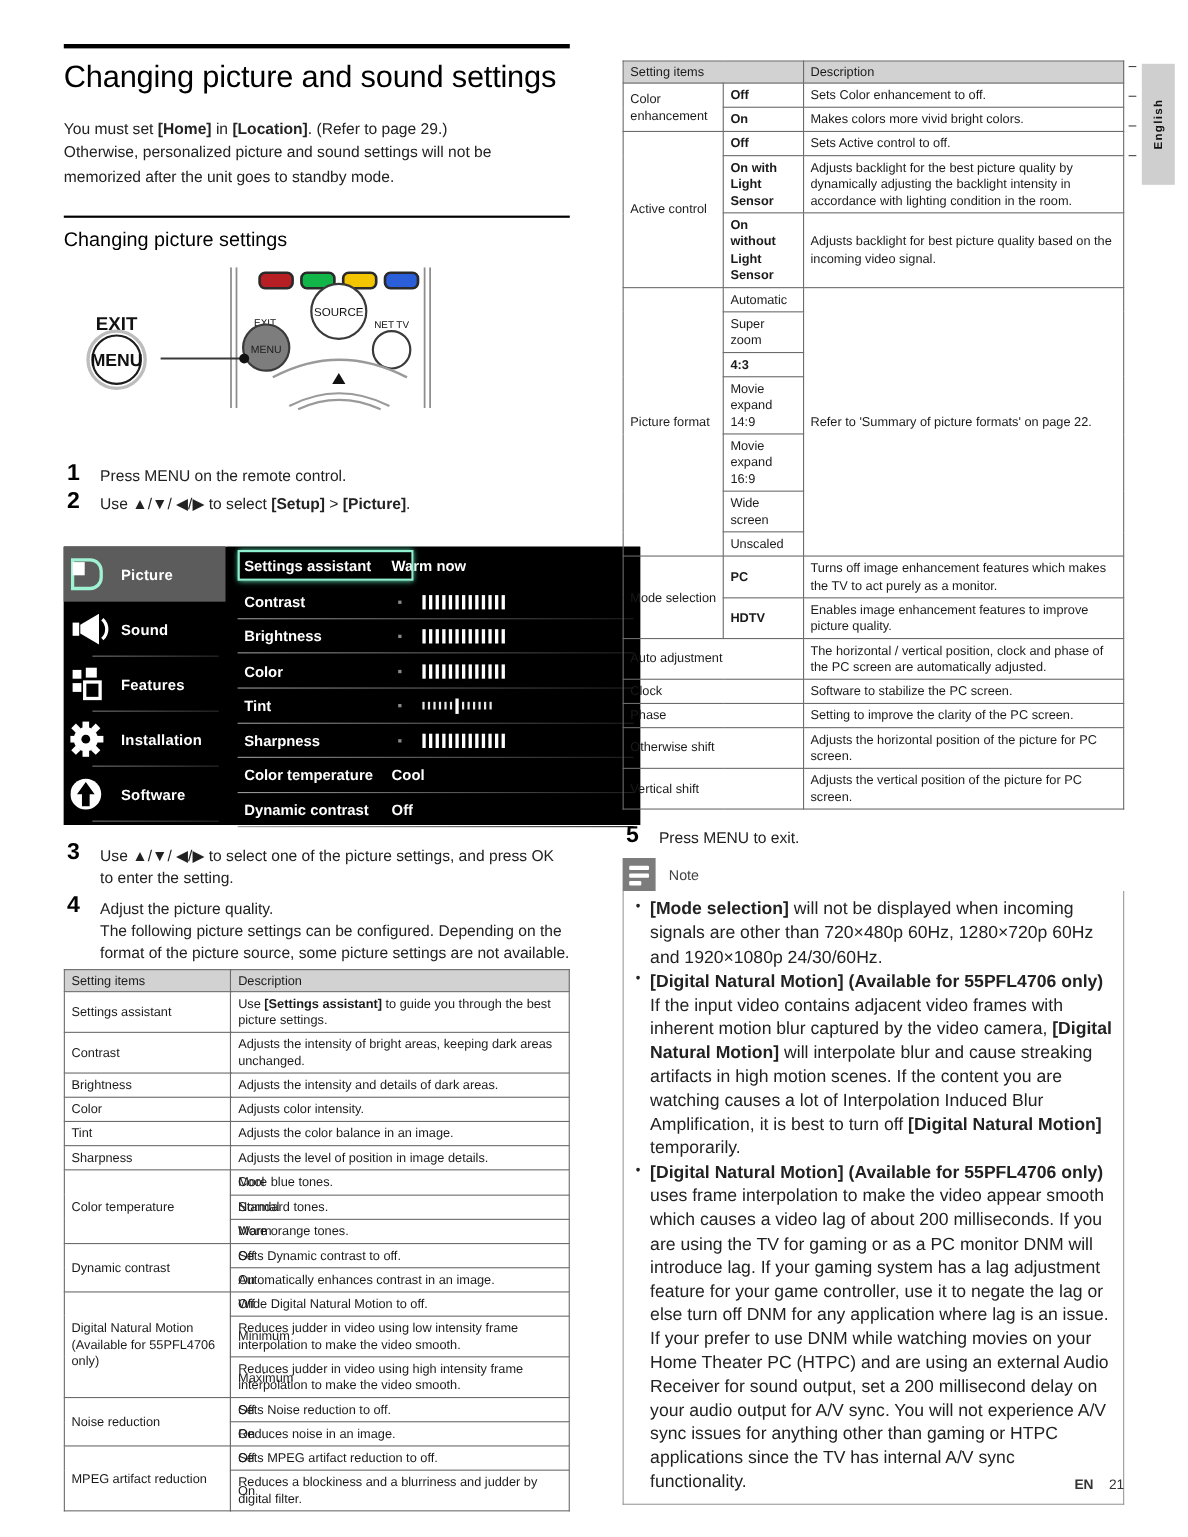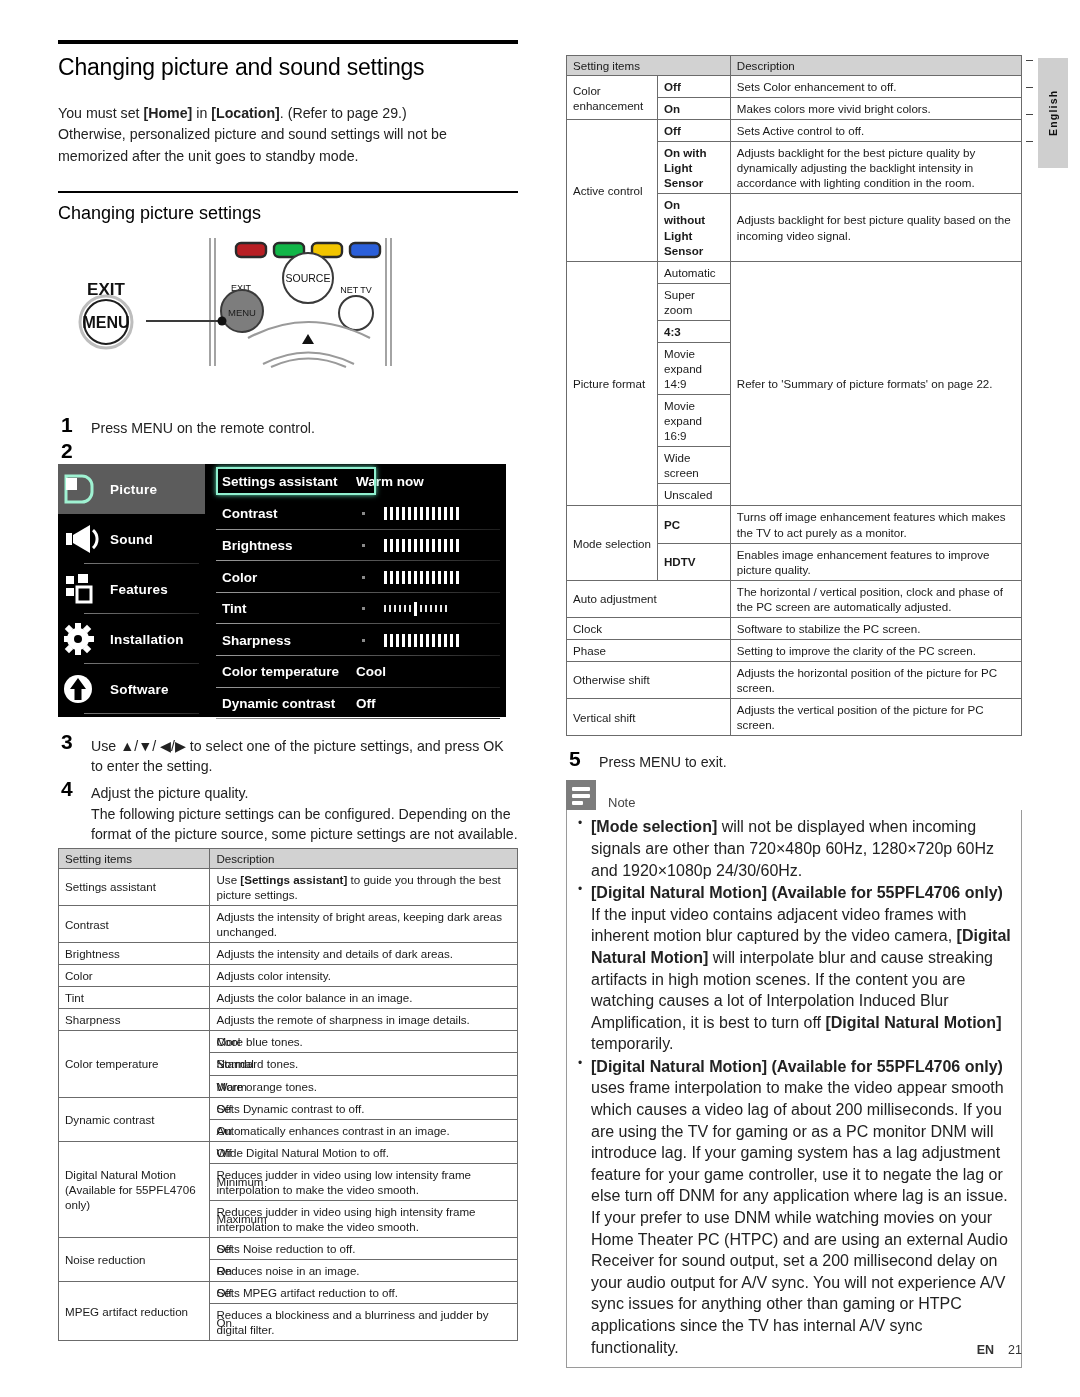--- a/index.html
+++ b/index.html
@@ -31,21 +31,21 @@
     text-align:center;
     width:30px;height:110px;
     line-height:30px;
   }
   .tab-ticks{position:absolute;left:1026px;top:60px;width:7px;height:112px;}
   .tab-ticks i{display:block;width:7px;height:1px;background:#444;margin-bottom:26px;}
 
   
   .rule-thick{height:4px;background:#000;width:460px;margin:0 0 10px 0;}
   h1.title{
-    font-size:23px;font-weight:normal;margin:0 0 22px 0;
+    font-size:28px;font-weight:normal;margin:0 0 22px 0;
     letter-spacing:-0.2px;color:#000;
   }
   .intro{font-size:14.2px;line-height:1.5;margin:0 0 24px 0;color:#222;}
   .intro b{font-weight:bold;}
   .rule-thin{height:2px;background:#000;width:460px;margin:0 0 10px 0;}
   h2.sub{font-size:18px;font-weight:normal;margin:0 0 14px 0;color:#000;}
 
   
   .remote{position:relative;width:460px;height:170px;margin:0 0 6px 0;}
   .remote svg{position:absolute;left:0;top:0;}
@@ -56,21 +56,21 @@
   .step .num{
     width:30px;flex:0 0 30px;
     font-size:21px;font-weight:bold;line-height:1.05;
     color:#000;text-align:left;padding-left:3px;
   }
   .step .txt{font-size:14.2px;line-height:1.42;color:#222;padding-top:4px;}
   .step .txt b{font-weight:bold;}
   .step.tight .txt{padding-top:5px;}
 
   
-  .osd{position:relative;width:448px;height:253px;background:#000;margin:2px 0 14px 0;}
+  .osd{position:relative;width:524px;height:253px;background:#000;margin:28px 0 14px 0;}
   .osd-left{position:absolute;left:0;top:0;width:147px;height:253px;background:#000;}
   .osd-item{position:relative;height:50px;display:flex;align-items:center;}
   .osd-item .lbl{
     color:#fff;font-size:13.5px;font-weight:bold;margin-left:52px;letter-spacing:0.2px;
   }
   .osd-item.active{background:#5c5c5c;}
   .osd-sep{position:absolute;left:26px;right:6px;bottom:0;height:1px;
     background:linear-gradient(to right,#777,#2a2a2a);}
   .osd-ic{position:absolute;left:6px;top:50%;transform:translateY(-50%);width:40px;height:34px;}
   .osd-right{position:absolute;left:148px;top:0;right:0;height:253px;background:#000;}
@@ -98,21 +98,21 @@
     padding:3px 6px;border:1px solid #6b6b6b;font-size:11.6px;
   }
   table.tbl td{
     padding:3px 6px;border:1px solid #6b6b6b;vertical-align:middle;
     line-height:1.3;
   }
   table.tbl td.b{font-weight:bold;}
   .tbl-wrap{margin-top:4px;}
 
   
-  .note-head{display:flex;align-items:flex-end;height:30px;}
+  .note-head{display:flex;align-items:center;height:30px;}
   .note-icon{
     width:30px;height:30px;background:#7c7c7c;position:relative;flex:0 0 30px;
   }
   .note-icon i{position:absolute;background:#fff;left:6px;border-radius:1px;}
   .note-icon i.l1{top:7px;width:18px;height:4px;}
   .note-icon i.l2{top:14px;width:18px;height:4px;}
   .note-icon i.l3{top:21px;width:11px;height:4px;}
   .note-title{font-size:13px;color:#444;margin-left:12px;}
   .note-body{
     border:1px solid #9a9a9a;border-top:none;padding:6px 8px 8px 8px;
@@ -203,20 +203,23 @@
       </svg>
     </div>
 
     <ul class="steps">
       <li class="step">
         <div class="num">1</div>
         <div class="txt">Press MENU on the remote control.</div>
       </li>
       <li class="step">
         <div class="num">2</div>
+        <div class="txt">
+          <span>Use ▲/▼/ ◀/▶ to select </span><b>[Setup]</b><span> &gt; </span><b>[Picture]</b><span>.</span>
+        </div>
       </li>
     </ul>
 
     <div class="osd">
       <div class="osd-left">
 
         <div class="osd-item active">
           <span class="osd-ic">
             <svg width="40" height="34" viewBox="0 0 40 34">
               <path d="M2 4 h16 a10 10 0 0 1 10 10 v6 a10 10 0 0 1 -10 10 h-16 z" fill="none" stroke="#9ff2d2" stroke-width="3"></path>
@@ -454,21 +457,21 @@
           <tr>
             <td colspan="2">Color</td>
             <td>Adjusts color intensity.</td>
           </tr>
           <tr>
             <td colspan="2">Tint</td>
             <td>Adjusts the color balance in an image.</td>
           </tr>
           <tr>
             <td colspan="2">Sharpness</td>
-            <td>Adjusts the remote of sharpness in image details.</td>
+            <td>Adjusts the level of position in image details.</td>
           </tr>
 
           <tr>
             <td rowspan="3" style="width:17%">Color temperature</td>
             <td style="width:16%">Cool</td>
             <td>More blue tones.</td>
           </tr>
           <tr>
             <td>Normal</td>
             <td>Standard tones.</td>

